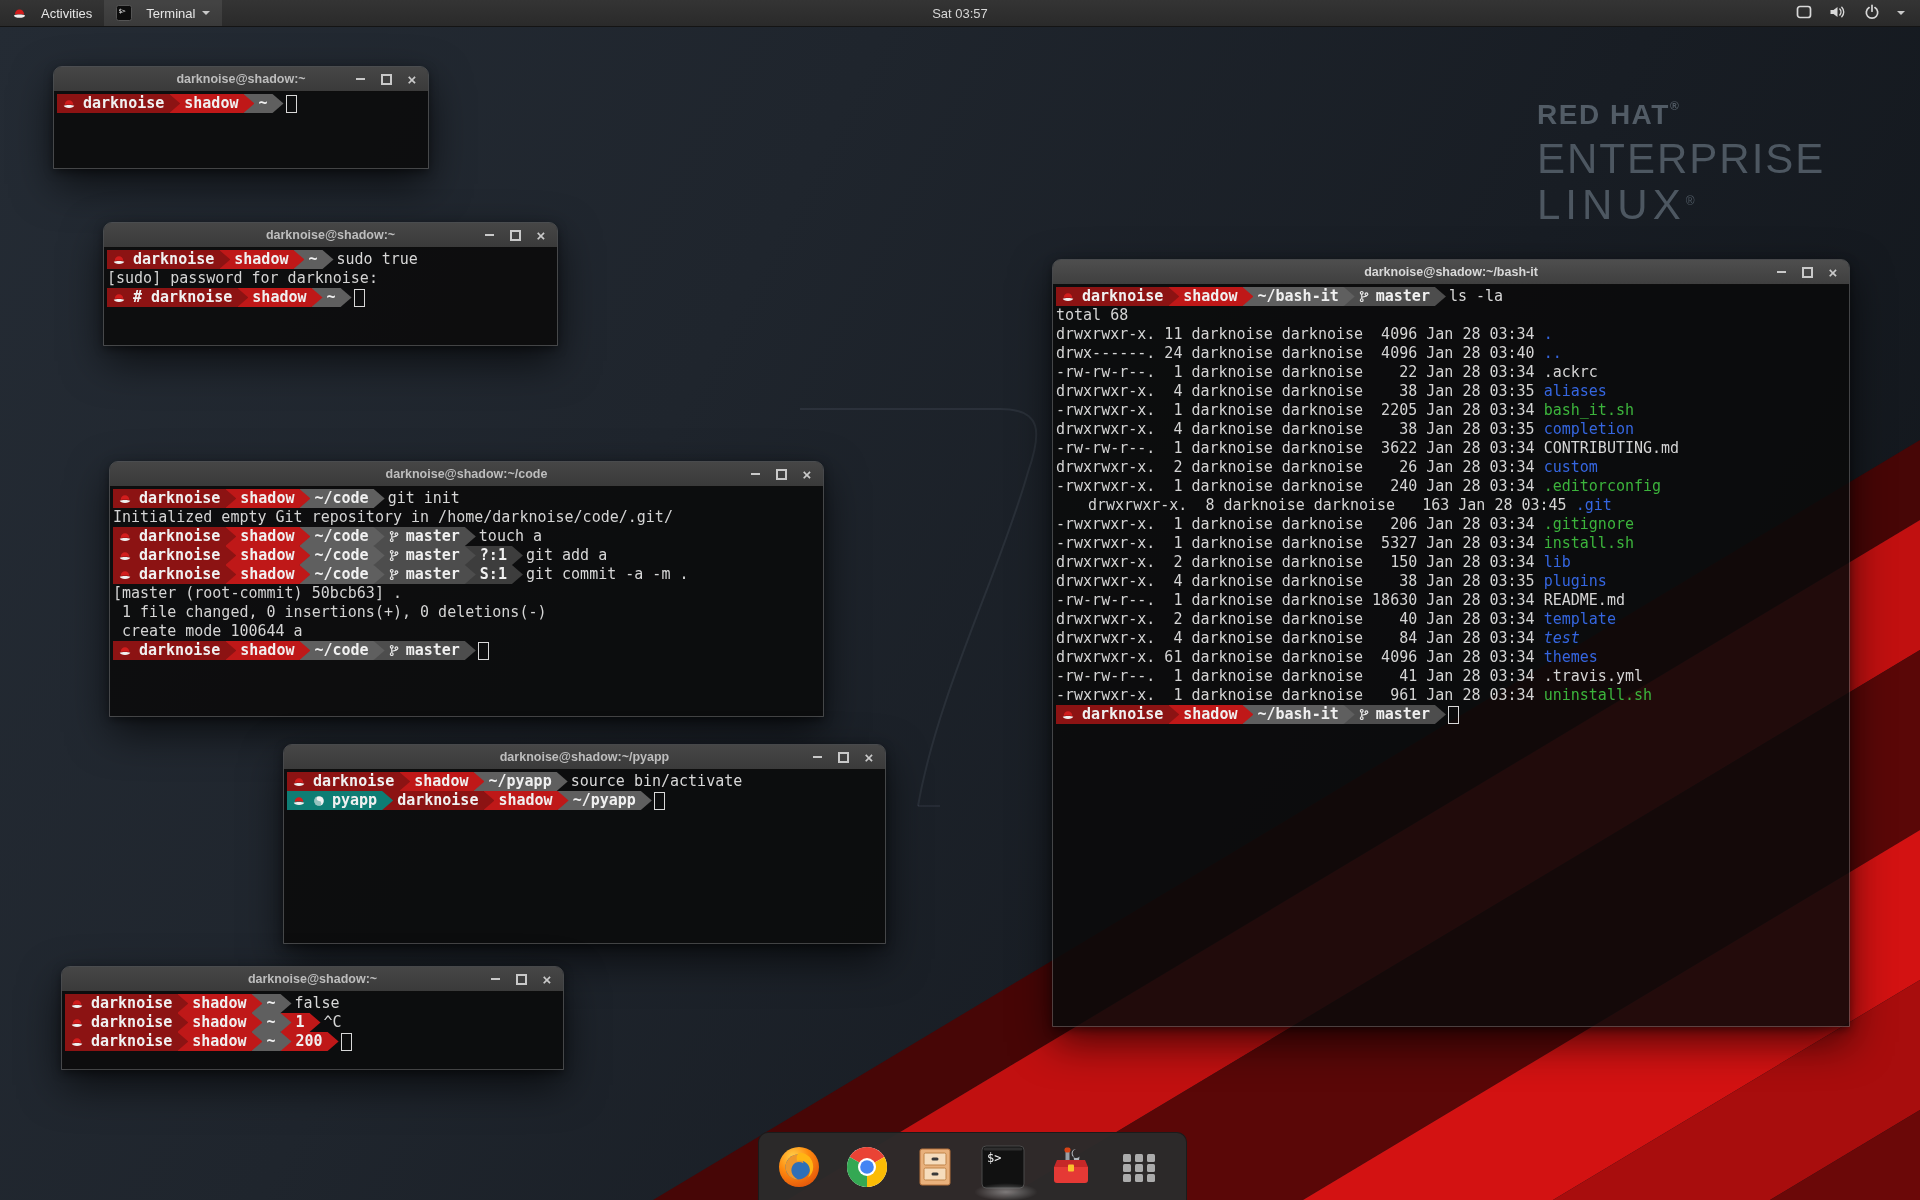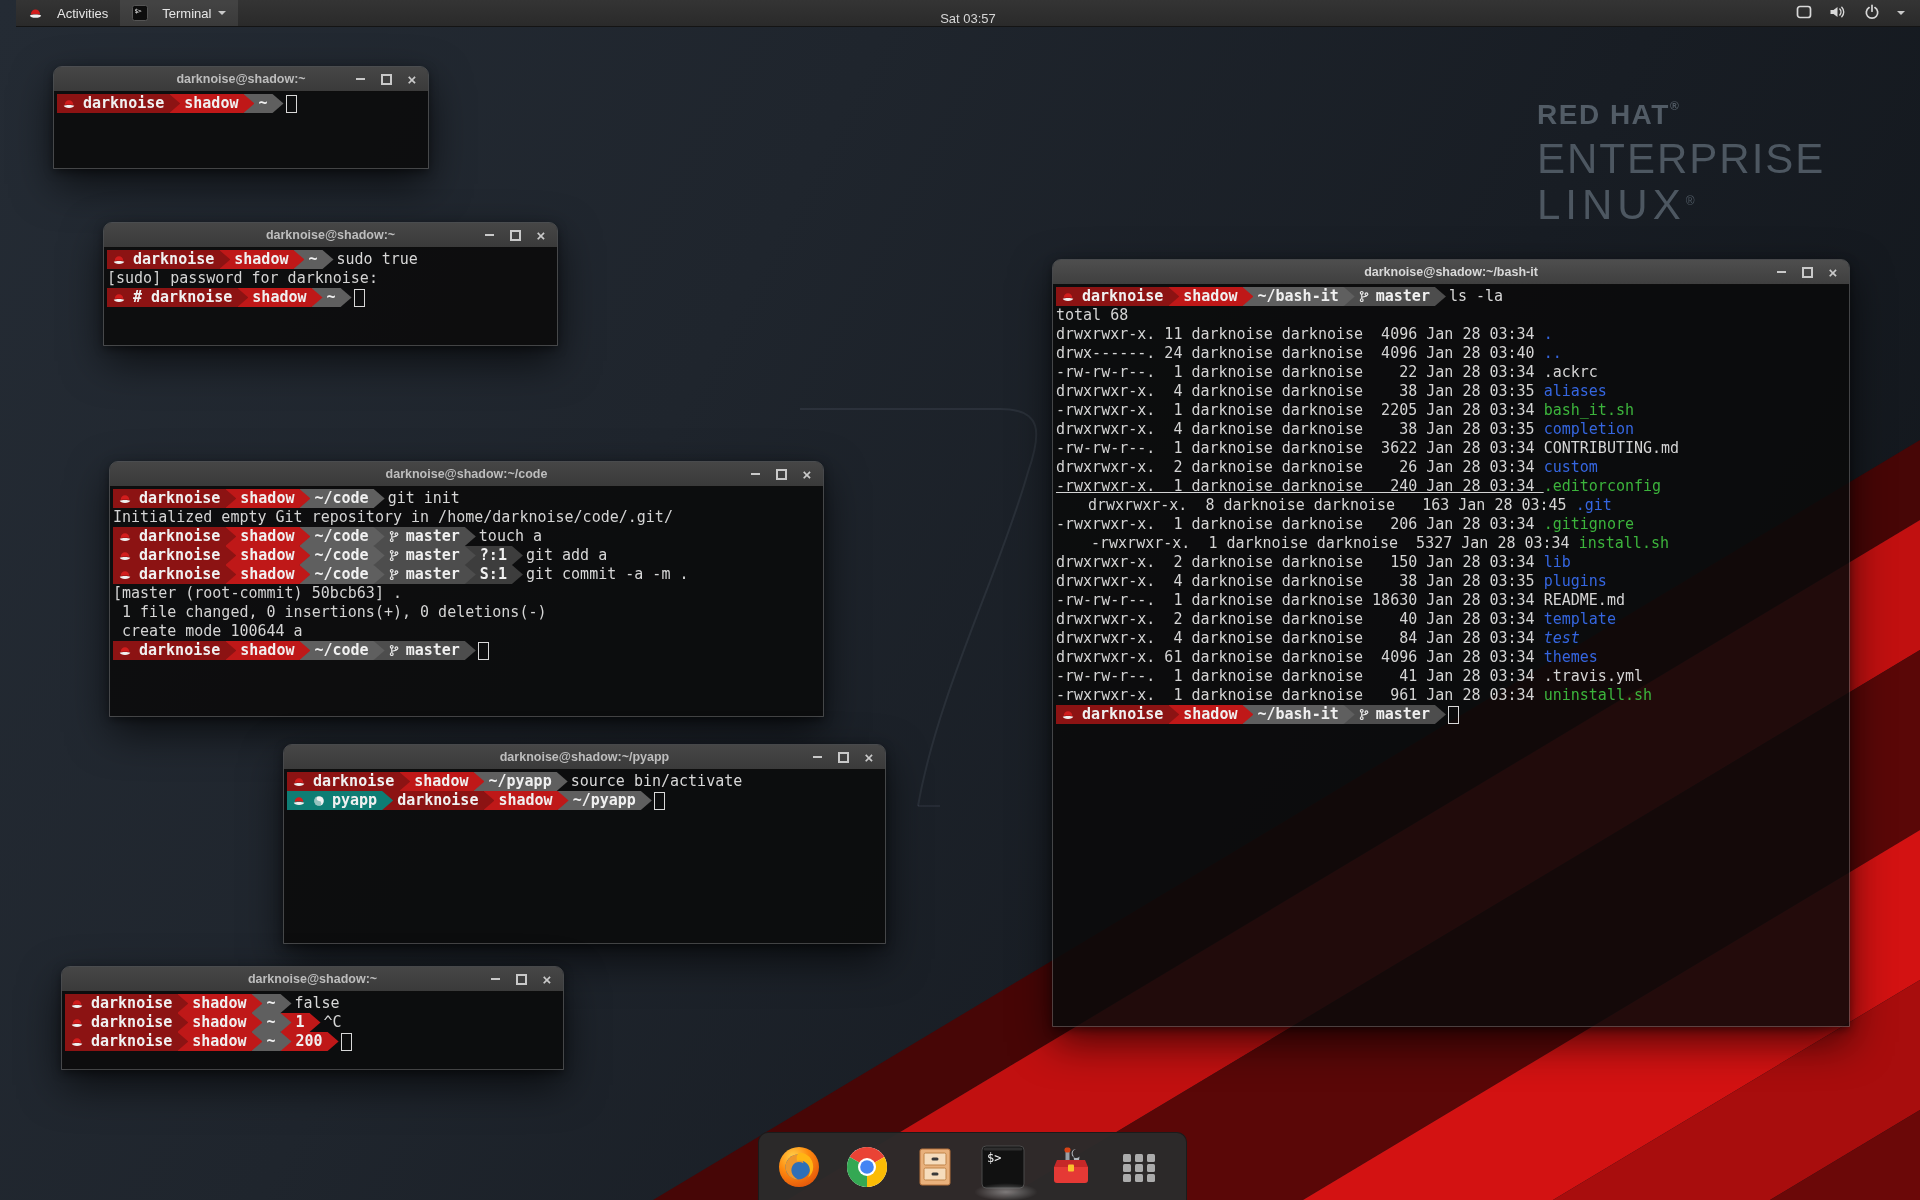--- a/index.html
+++ b/index.html
@@ -7,23 +7,23 @@
     background:linear-gradient(118deg,#242b34 0%,#1f252d 35%,#181d24 65%,#11151a 100%);
     font-family:"Liberation Sans",sans-serif;}
   
   #bg-art{position:absolute;inset:0;z-index:0;}
   #brand{position:absolute;left:1537px;top:100px;color:#525c66;z-index:1;line-height:1;}
   #brand .b1{font-size:28px;font-weight:bold;letter-spacing:1.5px;}
   #brand .b2{font-size:42px;font-weight:normal;letter-spacing:2px;margin-top:9px;color:#4d5761;}
   #brand .b3{font-size:42px;font-weight:normal;letter-spacing:5px;margin-top:4px;color:#4d5761;}
   #brand sup{font-size:12px;vertical-align:14px;}
   
-  #topbar{position:absolute;top:0;left:16px;right:0;height:26px;z-index:40;
+  #topbar{position:absolute;top:0;left:0;right:0;height:26px;z-index:40;
     background:linear-gradient(#343434,#2a2a2a);border-bottom:1px solid #141414;
-    display:flex;align-items:flex-end;color:#e6e6e6;font-size:13px;}
+    display:flex;align-items:center;color:#e6e6e6;font-size:13px;}
   .tb-item{display:flex;align-items:center;gap:7px;height:100%;padding:0 12px;cursor:default;}
   .appmenu{background:rgba(255,255,255,0.08);}
   #tb-clock{position:absolute;left:50%;transform:translateX(-50%);color:#d6d6d6;}
   .tb-right{margin-left:auto;display:flex;align-items:center;gap:17px;padding-right:15px;height:100%;}
   .caret{width:0;height:0;border-left:4px solid transparent;border-right:4px solid transparent;border-top:4px solid #c9c9c9;display:inline-block;}
   
   .window{position:absolute;border-radius:8px 8px 0 0;
     box-shadow:0 16px 42px rgba(0,0,0,.65),0 3px 10px rgba(0,0,0,.5);
     outline:1px solid rgba(115,115,115,.55);}
   .titlebar{height:24px;border-radius:7px 7px 0 0;position:relative;
@@ -448,33 +448,33 @@
           </div>
           <div class="t-line">
             <span class="out" style="color: rgb(212, 212, 212);">-rw-rw-r--.  1 darknoise darknoise  3622 Jan 28 03:34 </span>
             <span class="out" style="color: rgb(212, 212, 212);">CONTRIBUTING.md</span>
           </div>
           <div class="t-line">
             <span class="out" style="color: rgb(212, 212, 212);">drwxrwxr-x.  2 darknoise darknoise    26 Jan 28 03:34 </span>
             <span class="out" style="color: rgb(53, 102, 224);">custom</span>
           </div>
           <div class="t-line">
-            <span class="out" style="color: rgb(212, 212, 212); text-decoration: underline;">-rwxrwxr-x.  1 darknoise darknoise   240 Jan 28 03:34 </span>
+            <span class="out" style="color: rgb(212, 212, 212);">-rwxrwxr-x.  1 darknoise darknoise   240 Jan 28 03:34 </span>
             <span class="out" style="color: rgb(60, 180, 60);">.editorconfig</span>
           </div>
           <div class="t-line">
             <span class="out" style="color: rgb(212, 212, 212); margin-left: 32px;">drwxrwxr-x.  8 darknoise darknoise   163 Jan 28 03:45 </span>
             <span class="out" style="color: rgb(53, 102, 224);">.git</span>
           </div>
           <div class="t-line">
             <span class="out" style="color: rgb(212, 212, 212);">-rwxrwxr-x.  1 darknoise darknoise   206 Jan 28 03:34 </span>
             <span class="out" style="color: rgb(60, 180, 60);">.gitignore</span>
           </div>
           <div class="t-line">
-            <span class="out" style="color: rgb(212, 212, 212); margin-left: 35px;">-rwxrwxr-x.  1 darknoise darknoise  5327 Jan 28 03:34 </span>
+            <span class="out" style="color: rgb(212, 212, 212);">-rwxrwxr-x.  1 darknoise darknoise  5327 Jan 28 03:34 </span>
             <span class="out" style="color: rgb(60, 180, 60);">install.sh</span>
           </div>
           <div class="t-line">
             <span class="out" style="color: rgb(212, 212, 212);">drwxrwxr-x.  2 darknoise darknoise   150 Jan 28 03:34 </span>
             <span class="out" style="color: rgb(53, 102, 224);">lib</span>
           </div>
           <div class="t-line">
             <span class="out" style="color: rgb(212, 212, 212);">drwxrwxr-x.  4 darknoise darknoise    38 Jan 28 03:35 </span>
             <span class="out" style="color: rgb(53, 102, 224);">plugins</span>
           </div>

